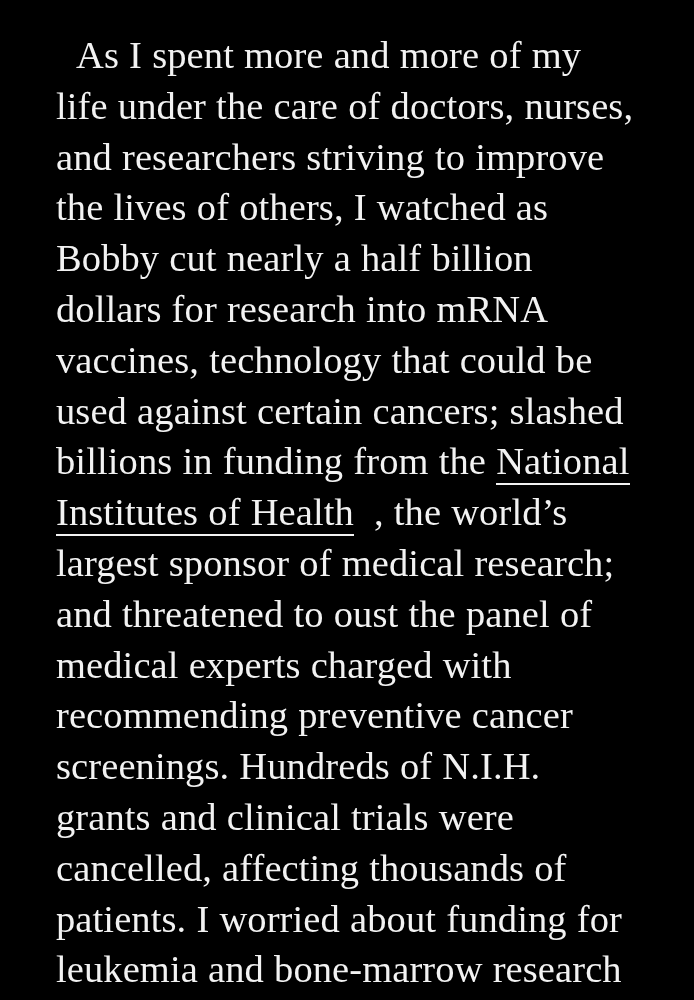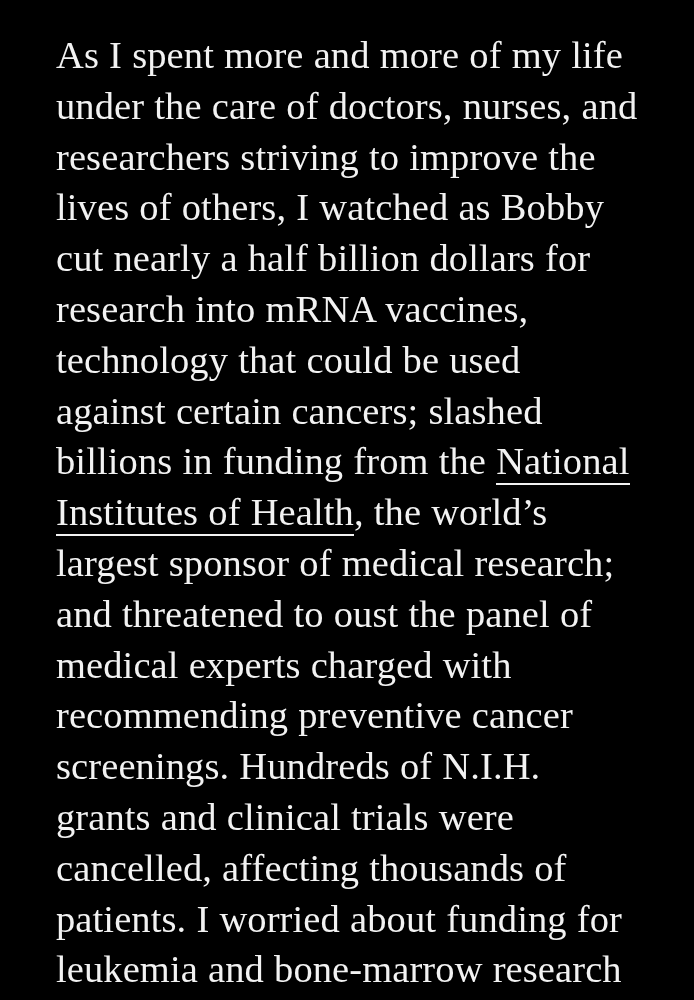--- a/index.html
+++ b/index.html
@@ -40,20 +40,21 @@
     word-spacing: 0.4px;
     text-align: left;
     text-rendering: optimizeLegibility;
     -webkit-font-smoothing: antialiased;
     white-space: normal;
     hyphens: none;
   }
 
   .article-body .seg {
     display: inline;
+    margin-left: 20px;
   }
 
   .inline-link {
     color: #f2f2f2;
     text-decoration: none;
     border-bottom: 2px solid #f2f2f2;
     padding-bottom: 1px;
     cursor: pointer;
   }
 </style>

